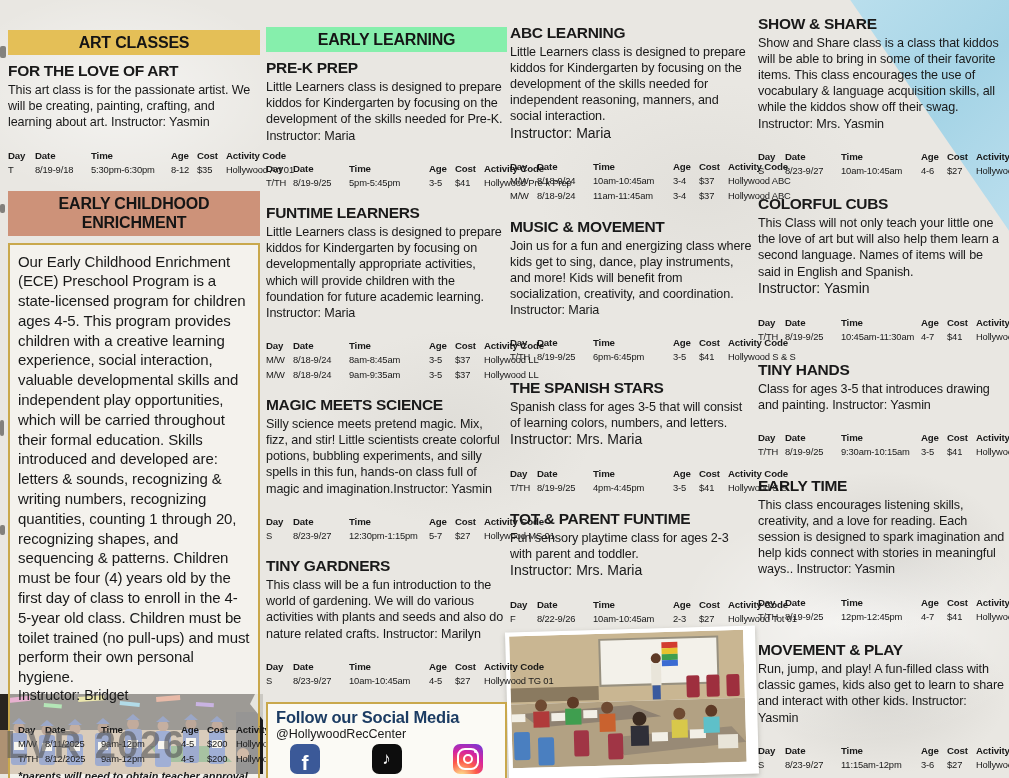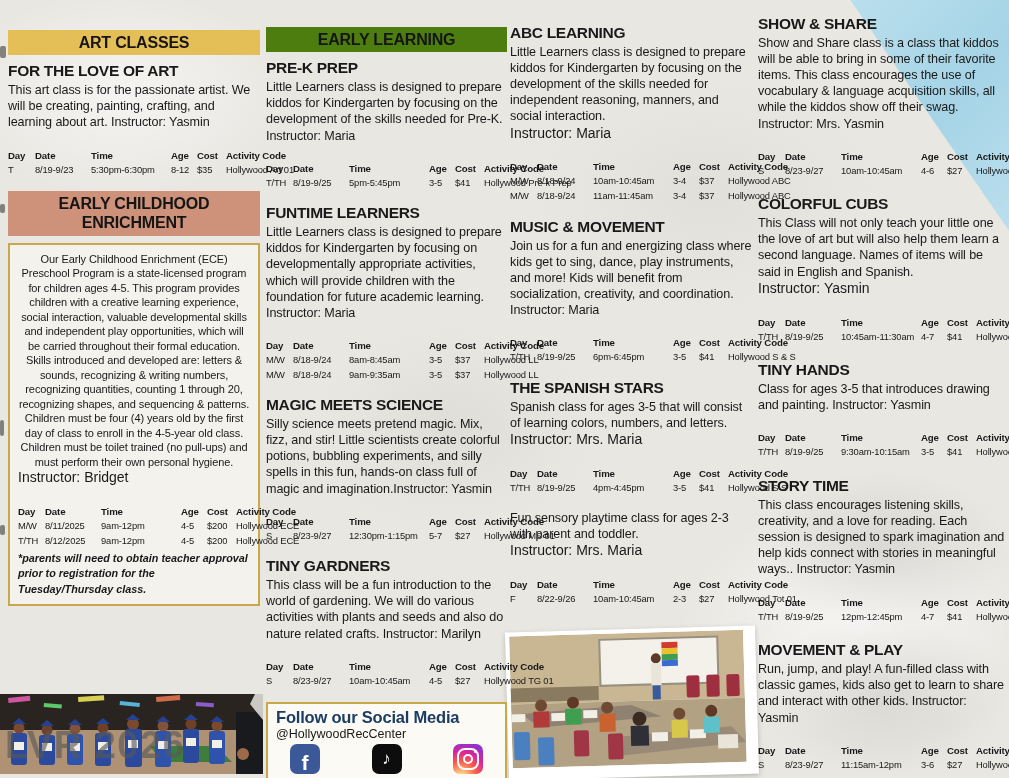--- a/index.html
+++ b/index.html
@@ -24,21 +24,21 @@
   .section{margin-bottom:14px;}
   #col-3 .section{margin-bottom:17px;}
   .sec-title{font-weight:bold;font-size:15.5px;letter-spacing:-.3px;margin-bottom:2px;}
   .sec-desc{font-size:12.6px;line-height:1.28;letter-spacing:-.1px;}
   .sec-instructor{font-size:14px;line-height:1.28;}
   .sched{display:grid;grid-template-columns:27px 56px 80px 26px 29px minmax(0,1fr);
          margin-top:17px;font-size:9.4px;line-height:1.55;letter-spacing:-.15px;}
   .sched div{white-space:nowrap;overflow:visible;}
   .sched .h{font-weight:bold;font-size:9.7px;}
   .ece-box{border:2px solid #c9a84c;background:rgba(253,251,245,.55);padding:7px 8px;margin-bottom:6px;}
-  .ece-box .sec-desc{font-size:11px;line-height:1.32;text-align:center;}
+  .ece-box .sec-desc{font-size:15px;line-height:1.32;}
   .sec-note{font-size:10.8px;font-weight:bold;font-style:italic;
             margin-top:3px;line-height:1.4;}
   .social-box{border:2px solid #c9a84c;background:#fbfaf5;
               padding:4px 8px 7px;margin-top:10px;position:relative;z-index:2;}
   .social-title{color:#1c3c63;font-weight:bold;font-size:16.5px;letter-spacing:-.2px;}
   .social-handle{font-size:12.5px;margin:0 0 3px 0;}
   .social-icons{display:flex;justify-content:space-between;align-items:center;padding:0 14px;}
   .icon{width:30px;height:30px;border-radius:7px;position:relative;display:flex;
         align-items:center;justify-content:center;}
   .fb{background:#3b5998;color:#fff;font-weight:bold;font-size:21px;align-items:flex-end;}
@@ -80,21 +80,21 @@
           <div class="sec-title">FOR THE LOVE OF ART</div>
           <div class="sec-desc">This art class is for the passionate artist. We will be creating, painting, crafting, and learning about art.  Instructor: Yasmin</div>
           <div class="sched">
             <div class="h">Day</div>
             <div class="h">Date</div>
             <div class="h">Time</div>
             <div class="h">Age</div>
             <div class="h">Cost</div>
             <div class="h">Activity Code</div>
             <div class="c">T</div>
-            <div class="c">8/19-9/23</div>
+            <div class="c">8/19-9/18</div>
             <div class="c">5:30pm-6:30pm</div>
             <div class="c">8-12</div>
             <div class="c">$35</div>
             <div class="c">Hollywood Art 01</div>
           </div>
         </div>
         <div class="banner" style="background: rgb(205, 146, 121);">EARLY CHILDHOOD ENRICHMENT</div>
         <div class="ece-box">
           <div class="sec-desc">Our Early Childhood Enrichment (ECE) Preschool Program is a state-licensed program for children ages 4-5. This program provides children with a creative learning experience, social interaction, valuable developmental skills and independent play opportunities, which will be carried throughout their formal education. Skills introduced and developed are: letters &amp; sounds, recognizing &amp; writing numbers, recognizing quantities, counting 1 through 20, recognizing shapes, and sequencing &amp; patterns. Children must be four (4) years old by the first day of class to enroll in the 4-5-year old class. Children must be toilet trained (no pull-ups) and must perform their own personal hygiene.</div>
           <div class="sec-instructor">Instructor: Bridget</div>
@@ -118,21 +118,21 @@
             <div class="c">$200</div>
             <div class="c">Hollywood ECE</div>
           </div>
           <div class="sec-note">*parents will need to obtain teacher approval prior to registration for the Tuesday/Thursday class.</div>
         </div>
       </div>
   </div>
 
   <div class="col" id="col-1">
     <div class="blocks">
-        <div class="banner" style="background: #4d7c0f;">EARLY LEARNING</div>
+        <div class="banner" style="background: #86efac;">EARLY LEARNING</div>
         <div class="section">
           <div class="sec-title">PRE-K PREP</div>
           <div class="sec-desc">Little Learners class is designed to prepare kiddos for Kindergarten by focusing on the development of the skills needed for Pre-K. Instructor: Maria</div>
           <div class="sched">
             <div class="h">Day</div>
             <div class="h">Date</div>
             <div class="h">Time</div>
             <div class="h">Age</div>
             <div class="h">Cost</div>
             <div class="h">Activity Code</div>
@@ -279,20 +279,21 @@
             <div class="h">Activity Code</div>
             <div class="c">T/TH</div>
             <div class="c">8/19-9/25</div>
             <div class="c">4pm-4:45pm</div>
             <div class="c">3-5</div>
             <div class="c">$41</div>
             <div class="c">Hollywood S S</div>
           </div>
         </div>
         <div class="section">
+          <div class="sec-title">TOT &amp; PARENT FUNTIME</div>
           <div class="sec-desc">Fun sensory playtime class for ages 2-3 with parent and toddler.</div>
           <div class="sec-instructor">Instructor: Mrs. Maria</div>
           <div class="sched">
             <div class="h">Day</div>
             <div class="h">Date</div>
             <div class="h">Time</div>
             <div class="h">Age</div>
             <div class="h">Cost</div>
             <div class="h">Activity Code</div>
             <div class="c">F</div>
@@ -357,21 +358,21 @@
             <div class="h">Activity Code</div>
             <div class="c">T/TH</div>
             <div class="c">8/19-9/25</div>
             <div class="c">9:30am-10:15am</div>
             <div class="c">3-5</div>
             <div class="c">$41</div>
             <div class="c">Hollywood TH</div>
           </div>
         </div>
         <div class="section">
-          <div class="sec-title">STORY TIME</div>
+          <div class="sec-title">EARLY TIME</div>
           <div class="sec-desc">This class encourages listening skills, creativity, and a love for reading. Each session is designed to spark imagination and help kids connect with stories in meaningful ways.. Instructor: Yasmin</div>
           <div class="sched">
             <div class="h">Day</div>
             <div class="h">Date</div>
             <div class="h">Time</div>
             <div class="h">Age</div>
             <div class="h">Cost</div>
             <div class="h">Activity Code</div>
             <div class="c">T/TH</div>
             <div class="c">8/19-9/25</div>

